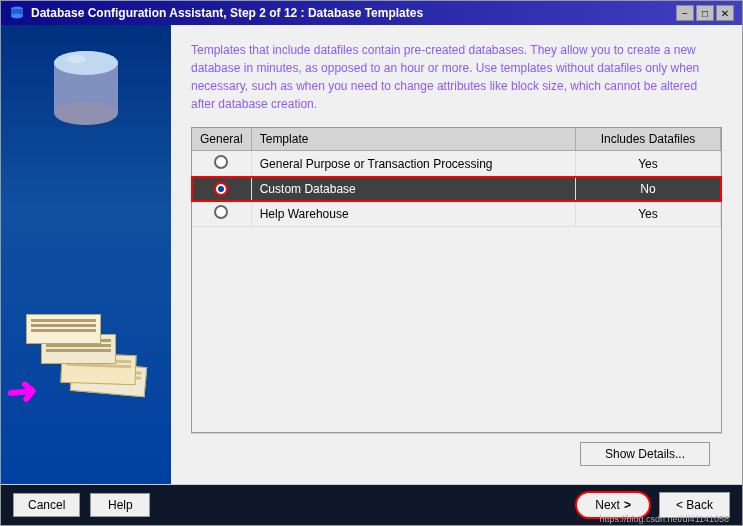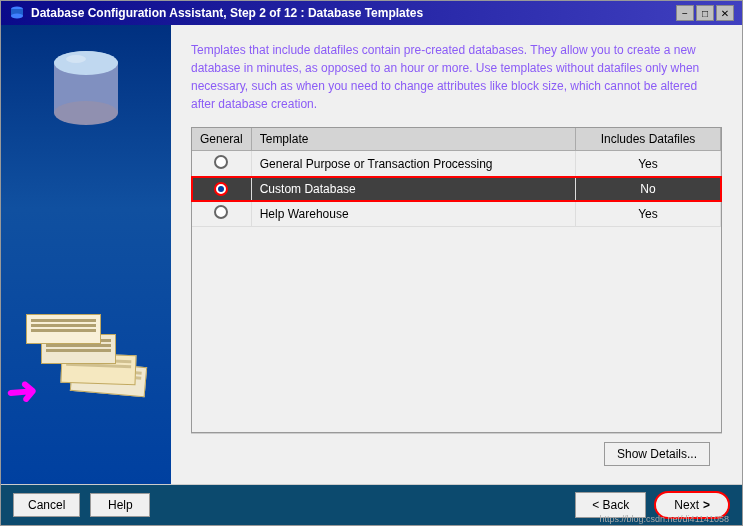--- a/index.html
+++ b/index.html
@@ -152,33 +152,33 @@
     }
     .bottom-bar {
       padding: 8px 12px;
       display: flex;
       align-items: center;
       justify-content: flex-end;
       border-top: 1px solid #ccc;
       flex-shrink: 0;
     }
     .show-details-btn {
-      padding: 4px 12px;
+      padding: 4px 24px;
       background: #f0f0f0;
       border: 1px solid #999;
       font-size: 12px;
       cursor: pointer;
     }
     .footer {
       padding: 6px 12px;
       display: flex;
       align-items: center;
       border-top: 1px solid #ccc;
       flex-shrink: 0;
-      background: #0c4a6e;
+      background: #0f172a;
     }
     .footer-left {
       display: flex;
       gap: 10px;
     }
     .footer-btn {
       padding: 4px 14px;
       background: #f0f0f0;
       border: 1px solid #999;
       font-size: 12px;
@@ -324,23 +324,23 @@
       </div>
     </div>
   </div>
 
   <div class="footer">
     <div class="footer-left">
       <button class="footer-btn">Cancel</button>
       <button class="footer-btn">Help</button>
     </div>
     <div class="footer-right">
-      <button class="nav-btn">
-        <span>&lt; Back</span>
-      </button>
       <button class="nav-btn next-btn" style="border: 2px solid red; border-radius: 20px; padding: 5px 18px;">
         <span>Next</span>
         <span style="font-weight:bold;">&gt;</span>
       </button>
+      <button class="nav-btn">
+        <span>&lt; Back</span>
+      </button>
     </div>
     <span style="position:absolute; bottom:2px; right:14px; font-size:9px; color:#aaa;">https://blog.csdn.net/di41141058</span>
   </div>
 </div>
 
 </body></html>

